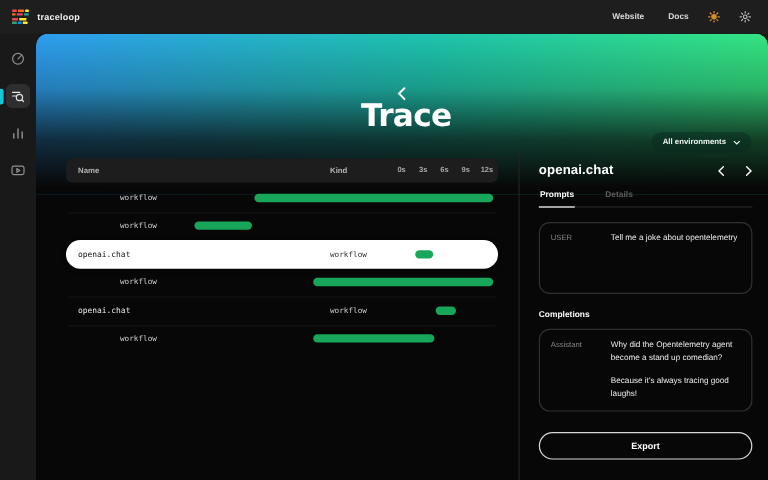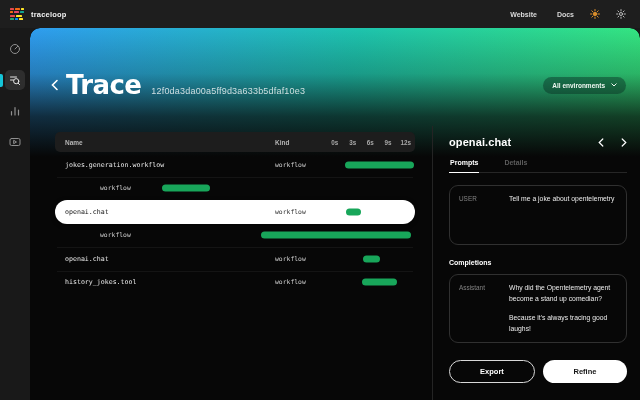--- a/index.html
+++ b/index.html
@@ -30,21 +30,21 @@
     background:#15c5d8; border-radius:0 2px 2px 0; }
 
   
   .main { position:absolute; top:28px; left:30px; width:610px; height:372px; background:#070707;
     border-radius:10px 10px 0 0; overflow:hidden; }
   .hero { position:absolute; top:0; left:0; right:0; height:134px; border-radius:10px 10px 0 0;
     background:
       linear-gradient(to bottom, rgba(7,7,7,0) 0%, rgba(7,7,7,0.22) 34%, rgba(7,7,7,0.75) 66%, #070707 96%),
       linear-gradient(100deg, #2f9df0 0%, #1ec4ae 52%, #36e77e 100%); }
 
-  .trace-header { position:absolute; top:44px; left:21px; right:14px; display:flex; align-items:center; z-index:2; }
+  .trace-header { position:absolute; top:44px; left:21px; right:14px; display:flex; align-items:center; z-index:2;flex-direction:column; }
   .back-btn { display:flex; align-items:center; margin-right:7px; cursor:pointer; }
   .trace-title { color:#fff; font-size:26px; font-weight:bold; letter-spacing:-0.6px;
     font-family:"DejaVu Sans", sans-serif; line-height:1; }
   .trace-id { color:rgba(255,255,255,0.78); font-size:9px; margin-left:10px; margin-top:12px; letter-spacing:0.2px; }
   .env-pill { margin-left:auto; height:17px; padding:0 9px; border-radius:9px; background:rgba(8,38,30,0.42);
     display:flex; align-items:center; gap:6px; color:#eef7f1; font-size:6.5px; font-weight:bold; cursor:pointer; }
 
   
   .span-table { position:absolute; top:104px; left:25px; width:360px; z-index:2; }
   .thead { height:20px; background:#1d1d1d; border-radius:5px; display:flex; align-items:center;
@@ -162,21 +162,20 @@
   <div class="main">
     <div class="hero"></div>
 
     <div class="trace-header">
       <div class="back-btn">
         <svg width="8" height="12" viewBox="0 0 8 12" fill="none" stroke="#fff" stroke-width="1.6" stroke-linecap="round">
           <path d="M6 1.5L1.5 6L6 10.5"></path>
         </svg>
       </div>
       <div class="trace-title">Trace</div>
-      <div class="trace-id">12f0da3da00a5ff9d3a633b5dfaf10e3</div>
       <div class="env-pill">
         <span>All environments</span>
         <svg width="6" height="4" viewBox="0 0 6 4" fill="none" stroke="#eef7f1" stroke-width="1" stroke-linecap="round">
           <path d="M0.8 0.8L3 3l2.2-2.2"></path>
         </svg>
       </div>
     </div>
 
     <div class="span-table">
       <div class="thead">
@@ -185,21 +184,20 @@
         <div class="c-timeline">
             <span class="tick" style="left: 12.7%;">0s</span>
             <span class="tick" style="left: 32.3%;">3s</span>
             <span class="tick" style="left: 51.5%;">6s</span>
             <span class="tick" style="left: 70.8%;">9s</span>
             <span class="tick" style="left: 90%;">12s</span>
           </div>
       </div>
       <div class="tbody">
           <div class="trow">
-            <div class="c-name">jokes.generation.workflow</div>
             <div class="c-kind">workflow</div>
             <div class="c-timeline">
               <div class="bar" style="left: 23.8%; width: 74.6%; background: rgb(24, 166, 90);"></div>
             </div>
           </div>
           <div class="trow">
             <div class="c-kind">workflow</div>
             <div class="c-timeline">
               <div class="bar" style="left: 5.4%; width: 17.7%; background: rgb(24, 166, 90);"></div>
             </div>
@@ -218,21 +216,20 @@
             </div>
           </div>
           <div class="trow">
             <div class="c-name">openai.chat</div>
             <div class="c-kind">workflow</div>
             <div class="c-timeline">
               <div class="bar" style="left: 43.1%; width: 18.5%; background: rgb(24, 166, 90);"></div>
             </div>
           </div>
           <div class="trow">
-            <div class="c-name">history_jokes.tool</div>
             <div class="c-kind">workflow</div>
             <div class="c-timeline">
               <div class="bar" style="left: 42.3%; width: 37.7%; background: rgb(24, 166, 90);"></div>
             </div>
           </div>
         </div>
     </div>
 
     <div class="panel">
       <div class="panel-title-row">
@@ -266,17 +263,16 @@
       <div class="msg-box assistant">
         <div class="msg-role">Assistant</div>
         <div class="msg-text">
           <p>Why did the Opentelemetry agent become a stand up comedian?</p>
           <p>Because it's always tracing good laughs!</p>
         </div>
       </div>
 
       <div class="panel-footer">
         <div class="btn ghost">Export</div>
-        <div class="btn solid">Refine</div>
       </div>
     </div>
   </div>
 </div>
 
 </body></html>

